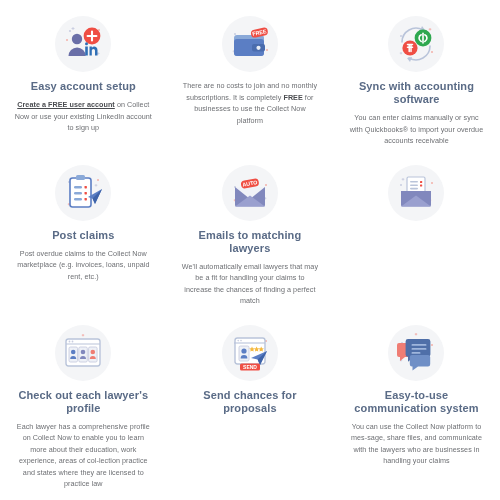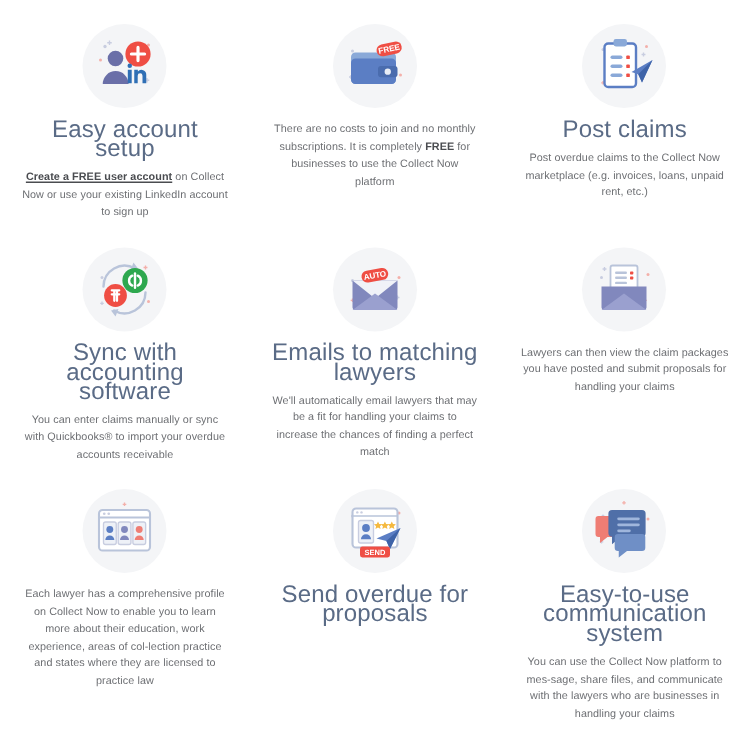--- a/index.html
+++ b/index.html
@@ -45,24 +45,24 @@
     display: flex;
     align-items: center;
     justify-content: center;
     margin-bottom: 8px;
     flex: 0 0 auto;
   }
 
   .badge svg { display: block; overflow: visible; }
 
   .feature-title {
-    font-size: 16px;
+    font-size: 11px;
     line-height: 13px;
     color: #5a6b86;
-    font-weight: 400;
+    font-weight: 700;
     letter-spacing: 0.1px;
     margin-bottom: 6px;
   }
 
   .feature-desc {
     font-size: 7.2px;
     line-height: 11.5px;
     color: #6d6f73;
     font-weight: 400;
     letter-spacing: 0.05px;
@@ -124,20 +124,42 @@
           <rect x="12" y="23" width="30" height="17" rx="3" fill="#5b7ec4"></rect>
           <rect x="30" y="28" width="13" height="7.5" rx="2" fill="#4a6cae"></rect>
           <circle cx="36.5" cy="31.8" r="2.1" fill="#e8edf6"></circle>
           <g transform="rotate(-12 38 17)">
             <rect x="29" y="12.5" width="17" height="8" rx="4" fill="#ef4e44"></rect>
             <text x="37.5" y="18.3" font-family="'Liberation Sans',sans-serif" font-size="5.4" font-weight="700" fill="#ffffff" text-anchor="middle">FREE</text>
           </g>
         </svg>
       </div>
       <div class="feature-desc"><span>There are no costs to join and no monthly subscriptions. It is completely </span><b>FREE</b><span> for businesses to use the Collect Now platform</span></div>
+    </div>
+
+    <div class="feature">
+      <div class="badge">
+        <svg width="56" height="56" viewBox="0 0 56 56">
+          <circle cx="13" cy="20" r="1" fill="#c8cde0"></circle>
+          <circle cx="44" cy="36" r="1" fill="#f3b0aa"></circle>
+          <path d="M42 12 l0 2.6 M40.7 13.3 l2.6 0" stroke="#f3b0aa" stroke-width="0.9"></path>
+          <path d="M13 36 l0 2.4 M11.8 37.2 l2.4 0" stroke="#c8cde0" stroke-width="0.9"></path>
+          <path d="M14 26 a14 14 0 0 1 21-12" fill="none" stroke="#b9c4da" stroke-width="1.6" stroke-linecap="round"></path>
+          <path d="M42 30 a14 14 0 0 1 -21 12" fill="none" stroke="#b9c4da" stroke-width="1.6" stroke-linecap="round"></path>
+          <path d="M34 10 l3 4 l-5 1 z" fill="#b9c4da"></path>
+          <path d="M22 46 l-3 -4 l5 -1 z" fill="#b9c4da"></path>
+          <circle cx="22" cy="32" r="7.6" fill="#ef4e44"></circle>
+          <path d="M19.5 28.5 h5 M19.5 31.2 h5 M21.2 28.5 v7 M23 28.5 v7" stroke="#ffffff" stroke-width="1.5" stroke-linecap="round"></path>
+          <circle cx="35" cy="22" r="8.4" fill="#2ea84f"></circle>
+          <path d="M33.2 18.8 a3.6 3.6 0 0 0 0 6.6 M36.8 25.4 a3.6 3.6 0 0 0 0 -6.6" fill="none" stroke="#ffffff" stroke-width="1.6" stroke-linecap="round"></path>
+          <path d="M35 17.3 v9.6" stroke="#ffffff" stroke-width="1.6" stroke-linecap="round"></path>
+        </svg>
+      </div>
+      <div class="feature-title">Sync with accounting software</div>
+      <div class="feature-desc">You can enter claims manually or sync with Quickbooks® to import your overdue accounts receivable</div>
     </div>
 
     <div class="feature">
       <div class="badge">
         <svg width="56" height="56" viewBox="0 0 56 56">
           <circle cx="14" cy="17" r="1" fill="#c8cde0"></circle>
           <circle cx="43" cy="15" r="1" fill="#f3b0aa"></circle>
           <path d="M41 19 l0 2.6 M39.7 20.3 l2.6 0" stroke="#c8cde0" stroke-width="0.9"></path>
           <path d="M14 38 l0 2.4 M12.8 39.2 l2.4 0" stroke="#f3b0aa" stroke-width="0.9"></path>
           <rect x="15" y="13" width="21" height="29" rx="2.5" fill="#ffffff" stroke="#5b7ec4" stroke-width="1.6"></rect>
@@ -152,42 +174,20 @@
           <path d="M47 24 L37.5 33.5 L40 39 Z" fill="#3e63a8"></path>
         </svg>
       </div>
       <div class="feature-title">Post claims</div>
       <div class="feature-desc">Post overdue claims to the Collect Now marketplace (e.g. invoices, loans, unpaid rent, etc.)</div>
     </div>
 
     <div class="feature">
       <div class="badge">
         <svg width="56" height="56" viewBox="0 0 56 56">
-          <circle cx="13" cy="20" r="1" fill="#c8cde0"></circle>
-          <circle cx="44" cy="36" r="1" fill="#f3b0aa"></circle>
-          <path d="M42 12 l0 2.6 M40.7 13.3 l2.6 0" stroke="#f3b0aa" stroke-width="0.9"></path>
-          <path d="M13 36 l0 2.4 M11.8 37.2 l2.4 0" stroke="#c8cde0" stroke-width="0.9"></path>
-          <path d="M14 26 a14 14 0 0 1 21-12" fill="none" stroke="#b9c4da" stroke-width="1.6" stroke-linecap="round"></path>
-          <path d="M42 30 a14 14 0 0 1 -21 12" fill="none" stroke="#b9c4da" stroke-width="1.6" stroke-linecap="round"></path>
-          <path d="M34 10 l3 4 l-5 1 z" fill="#b9c4da"></path>
-          <path d="M22 46 l-3 -4 l5 -1 z" fill="#b9c4da"></path>
-          <circle cx="22" cy="32" r="7.6" fill="#ef4e44"></circle>
-          <path d="M19.5 28.5 h5 M19.5 31.2 h5 M21.2 28.5 v7 M23 28.5 v7" stroke="#ffffff" stroke-width="1.5" stroke-linecap="round"></path>
-          <circle cx="35" cy="22" r="8.4" fill="#2ea84f"></circle>
-          <path d="M33.2 18.8 a3.6 3.6 0 0 0 0 6.6 M36.8 25.4 a3.6 3.6 0 0 0 0 -6.6" fill="none" stroke="#ffffff" stroke-width="1.6" stroke-linecap="round"></path>
-          <path d="M35 17.3 v9.6" stroke="#ffffff" stroke-width="1.6" stroke-linecap="round"></path>
-        </svg>
-      </div>
-      <div class="feature-title">Sync with accounting software</div>
-      <div class="feature-desc">You can enter claims manually or sync with Quickbooks® to import your overdue accounts receivable</div>
-    </div>
-
-    <div class="feature">
-      <div class="badge">
-        <svg width="56" height="56" viewBox="0 0 56 56">
           <circle cx="13" cy="22" r="1" fill="#c8cde0"></circle>
           <circle cx="44" cy="20" r="1" fill="#f3b0aa"></circle>
           <path d="M43 32 l0 2.6 M41.7 33.3 l2.6 0" stroke="#c8cde0" stroke-width="0.9"></path>
           <path d="M13 34 l0 2.4 M11.8 35.2 l2.4 0" stroke="#f3b0aa" stroke-width="0.9"></path>
           <path d="M13 22 h30 v18 a1.6 1.6 0 0 1 -1.6 1.6 h-26.8 a1.6 1.6 0 0 1 -1.6 -1.6 z" fill="#8188bd"></path>
           <path d="M13 22 l15 12 l15 -12 z" fill="#f0f2f8"></path>
           <path d="M13 41.6 l15 -11 l15 11 z" fill="#9aa0cf"></path>
           <g transform="rotate(-10 28 19)">
             <rect x="19" y="14.5" width="18" height="8" rx="4" fill="#ef4e44"></rect>
             <text x="28" y="20.4" font-family="'Liberation Sans',sans-serif" font-size="5.4" font-weight="700" fill="#ffffff" text-anchor="middle">AUTO</text>
@@ -208,21 +208,20 @@
           <rect x="19" y="12" width="18" height="16" rx="1.4" fill="#ffffff" stroke="#b9c4da" stroke-width="1.2"></rect>
           <rect x="22" y="16" width="8" height="1.6" rx="0.8" fill="#b9c4da"></rect>
           <rect x="22" y="19.4" width="8" height="1.6" rx="0.8" fill="#b9c4da"></rect>
           <rect x="22" y="22.8" width="8" height="1.6" rx="0.8" fill="#b9c4da"></rect>
           <rect x="32" y="16" width="2.2" height="2" rx="0.5" fill="#ef4e44"></rect>
           <rect x="32" y="19.4" width="2.2" height="2" rx="0.5" fill="#ef4e44"></rect>
           <path d="M13 26 h30 v14 a1.6 1.6 0 0 1 -1.6 1.6 h-26.8 a1.6 1.6 0 0 1 -1.6 -1.6 z" fill="#8188bd"></path>
           <path d="M13 41.6 l15 -11 l15 11 z" fill="#9aa0cf"></path>
         </svg>
       </div>
-      <div class="feature-desc">Lawyers can then view the claim packages you have posted and submit proposals for handling your claims</div>
     </div>
 
     <div class="feature">
       <div class="badge">
         <svg width="56" height="56" viewBox="0 0 56 56">
           <circle cx="13" cy="18" r="1" fill="#c8cde0"></circle>
           <circle cx="44" cy="34" r="1" fill="#f3b0aa"></circle>
           <path d="M28 9 l0 2.4 M26.8 10.2 l2.4 0" stroke="#f3b0aa" stroke-width="0.9"></path>
           <path d="M13 36 l0 2.4 M11.8 37.2 l2.4 0" stroke="#c8cde0" stroke-width="0.9"></path>
           <rect x="11" y="14" width="34" height="27" rx="2.4" fill="#ffffff" stroke="#b9c4da" stroke-width="1.4"></rect>
@@ -233,20 +232,21 @@
           <circle cx="18.2" cy="27" r="2.3" fill="#5b7ec4"></circle>
           <path d="M15.2 34 a3 3 0 0 1 6 0 z" fill="#5b7ec4"></path>
           <rect x="23.8" y="22" width="8.5" height="15" rx="1.4" fill="#eef1f7" stroke="#c8cde0" stroke-width="0.9"></rect>
           <circle cx="28" cy="27" r="2.3" fill="#8188bd"></circle>
           <path d="M25 34 a3 3 0 0 1 6 0 z" fill="#8188bd"></path>
           <rect x="33.6" y="22" width="8.5" height="15" rx="1.4" fill="#eef1f7" stroke="#c8cde0" stroke-width="0.9"></rect>
           <circle cx="37.8" cy="27" r="2.3" fill="#ef7d74"></circle>
           <path d="M34.8 34 a3 3 0 0 1 6 0 z" fill="#ef7d74"></path>
         </svg>
       </div>
+      <div class="feature-title">Check out each lawyer's profile</div>
       <div class="feature-desc">Each lawyer has a comprehensive profile on Collect Now to enable you to learn more about their education, work experience, areas of col-lection practice and states where they are licensed to practice law</div>
     </div>
 
     <div class="feature">
       <div class="badge">
         <svg width="56" height="56" viewBox="0 0 56 56">
           <circle cx="13" cy="18" r="1" fill="#c8cde0"></circle>
           <circle cx="44" cy="16" r="1" fill="#f3b0aa"></circle>
           <path d="M42 32 l0 2.4 M40.8 33.2 l2.4 0" stroke="#c8cde0" stroke-width="0.9"></path>
           <path d="M14 36 l0 2.4 M12.8 37.2 l2.4 0" stroke="#f3b0aa" stroke-width="0.9"></path>
@@ -259,21 +259,21 @@
           <path d="M18.6 33.5 a3.4 3.4 0 0 1 6.8 0 z" fill="#5b7ec4"></path>
           <path d="M30 21.6 l0.8 1.7 l1.9 0.2 l-1.4 1.3 l0.4 1.8 l-1.7 -0.9 l-1.7 0.9 l0.4 -1.8 l-1.4 -1.3 l1.9 -0.2 z" fill="#f5b93f"></path>
           <path d="M34.6 21.6 l0.8 1.7 l1.9 0.2 l-1.4 1.3 l0.4 1.8 l-1.7 -0.9 l-1.7 0.9 l0.4 -1.8 l-1.4 -1.3 l1.9 -0.2 z" fill="#f5b93f"></path>
           <path d="M39.2 21.6 l0.8 1.7 l1.9 0.2 l-1.4 1.3 l0.4 1.8 l-1.7 -0.9 l-1.7 0.9 l0.4 -1.8 l-1.4 -1.3 l1.9 -0.2 z" fill="#f5b93f"></path>
           <path d="M29 33 L45 26 L38 40 L35.6 34.6 Z" fill="#5b7ec4"></path>
           <path d="M45 26 L35.6 34.6 L38 40 Z" fill="#3e63a8"></path>
           <rect x="18" y="38.4" width="20" height="7.2" rx="1.6" fill="#ef4e44"></rect>
           <text x="28" y="43.8" font-family="'Liberation Sans',sans-serif" font-size="5" font-weight="700" fill="#ffffff" text-anchor="middle">SEND</text>
         </svg>
       </div>
-      <div class="feature-title">Send overdue for proposals</div>
+      <div class="feature-title">Send chances for proposals</div>
     </div>
 
     <div class="feature">
       <div class="badge">
         <svg width="56" height="56" viewBox="0 0 56 56">
           <circle cx="14" cy="18" r="1" fill="#c8cde0"></circle>
           <circle cx="44" cy="20" r="1" fill="#f3b0aa"></circle>
           <path d="M28 8 l0 2.4 M26.8 9.2 l2.4 0" stroke="#f3b0aa" stroke-width="0.9"></path>
           <path d="M13 34 l0 2.4 M11.8 35.2 l2.4 0" stroke="#c8cde0" stroke-width="0.9"></path>
           <path d="M11 18 h16 a2 2 0 0 1 2 2 v10 a2 2 0 0 1 -2 2 h-10 l-5 4 v-4 h-1 a2 2 0 0 1 -2 -2 v-10 a2 2 0 0 1 2 -2 z" fill="#ef7d74"></path>

